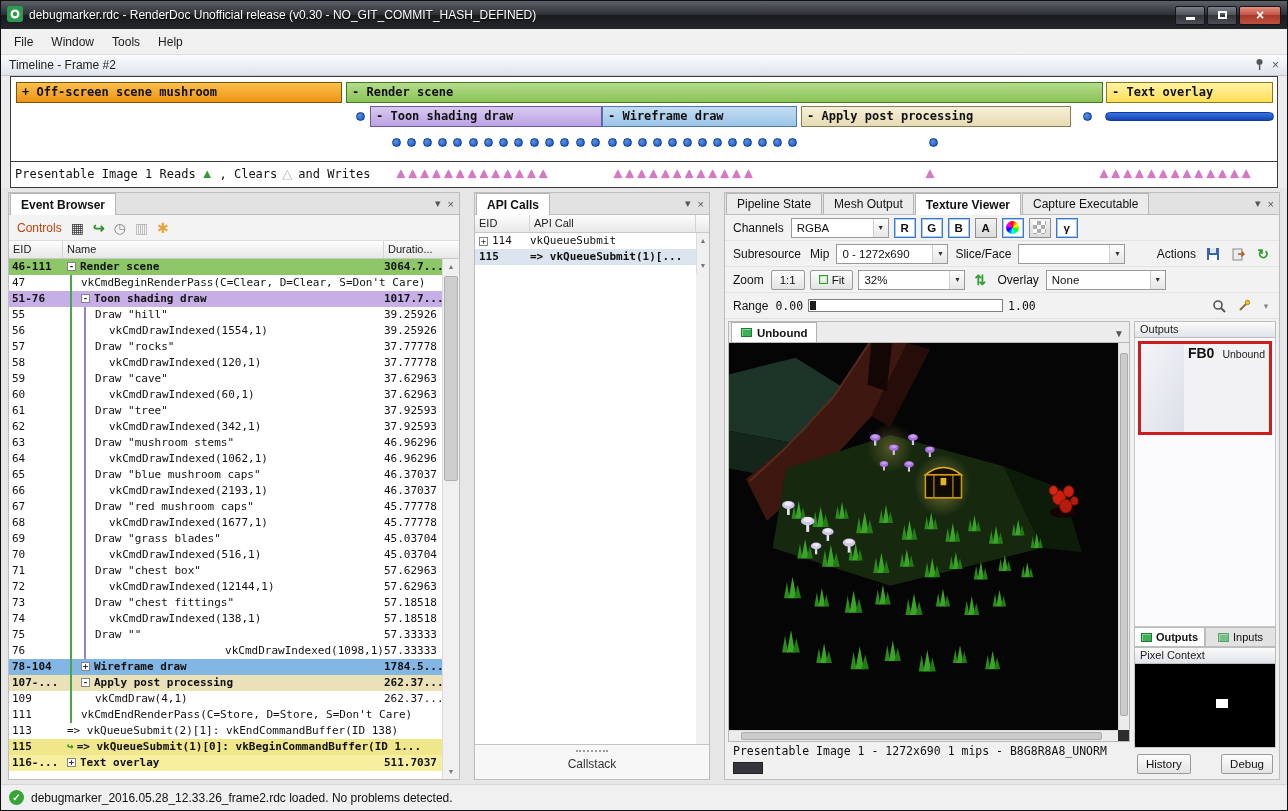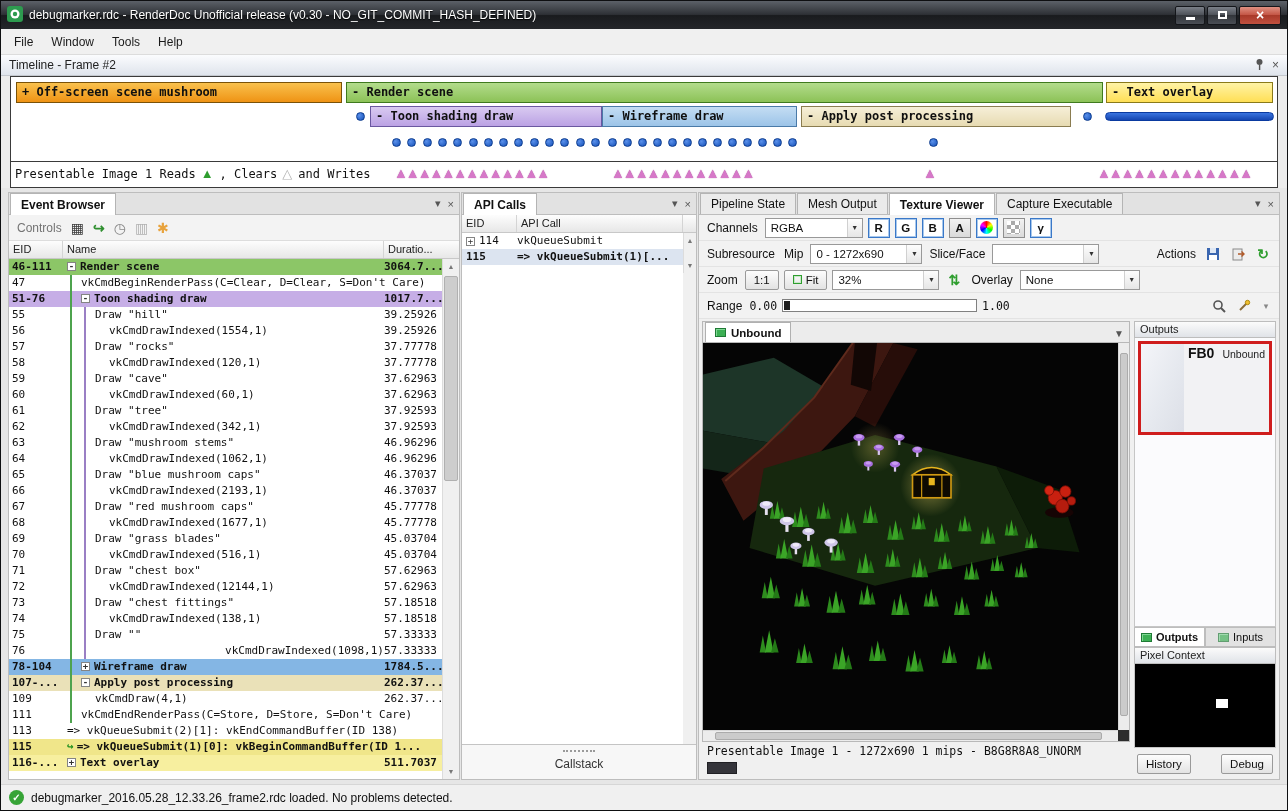--- a/index.html
+++ b/index.html
@@ -45,33 +45,33 @@
     background:linear-gradient(#3a74e0,#1546b0);border:1px solid #0a3aa0;}
   .tl-footer{position:absolute;left:0;right:0;bottom:0;height:26px;border-top:1px solid #3a3a3a;
     padding:4px 0 0 4px;white-space:nowrap;}
   .tl-footer .mono{font-size:12px;margin-right:4px;}
   .tri{font-size:13px;margin:0 6px 0 1px;}
   .tri.g{color:#2f9e2f;}
   .tri.w{color:#b0b0b0;}
   .tri-cluster{position:absolute;top:3px;color:#d678c8;font-size:14px;letter-spacing:-2px;text-shadow:0 0 1px #9c3d8a;}
 
   
-  .main{flex:1;display:flex;gap:1px;padding:4px 7px;background:#e6e6e6;min-height:0;}
+  .main{flex:1;display:flex;gap:14px;padding:4px 7px;background:#e6e6e6;min-height:0;}
   .panel{display:flex;flex-direction:column;background:#f0f0f0;border:1px solid #bdbdbd;min-height:0;}
   .panel.eb{width:452px;flex:none;}
   .panel.api{width:236px;flex:none;}
   .panel.right{flex:1;min-width:0;}
   .ptabs{height:22px;flex:none;display:flex;align-items:flex-end;background:#e2e2e2;border-bottom:1px solid #bdbdbd;position:relative;padding-left:1px;}
   .ptab{height:21px;display:flex;align-items:center;padding:0 10px;border:1px solid #b4b4b4;border-bottom:none;background:#ebebeb;margin-right:1px;font-size:12px;white-space:nowrap;}
   .ptab.active{background:#fff;font-weight:bold;margin-bottom:-1px;height:22px;}
   .pwin{margin-left:auto;display:flex;gap:7px;align-items:center;padding:0 5px 4px 0;color:#555;font-size:11px;}
 
   
   .eb-controls{height:26px;flex:none;display:flex;align-items:center;gap:9px;padding:0 8px;background:#f3f3f3;border-bottom:1px solid #ddd;}
-  .eb-controls .lbl{color:#737373;}
+  .eb-controls .lbl{color:#c2410c;}
   .tbi{font-size:14px;line-height:1;color:#3a3a3a;}
   .tbi.green{color:#2f8f2f;font-weight:bold;}
   .tbi.gray{color:#8a8a8a;}
   .tbi.gray2{color:#b0b0b0;}
   .tbi.orange{color:#e8a33d;}
   .thead{height:18px;flex:none;display:flex;background:linear-gradient(#fdfdfd,#e7e7e7);border-bottom:1px solid #c8c8c8;font-size:11px;color:#222;padding-right:17px;}
   .thead>div{padding:2px 0 0 4px;border-right:1px solid #d4d4d4;}
   .h-eid{width:54px;flex:none;}
   .h-name{flex:1;}
   .h-dur{width:58px;flex:none;border-right:none !important;}

